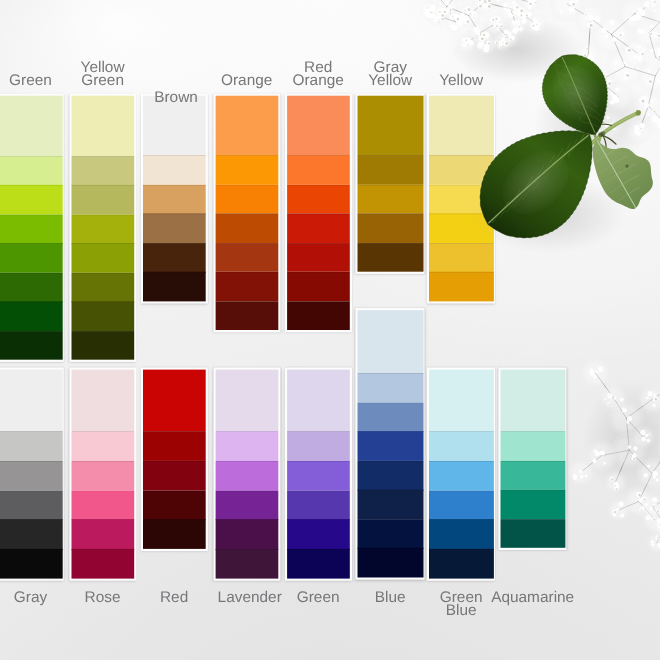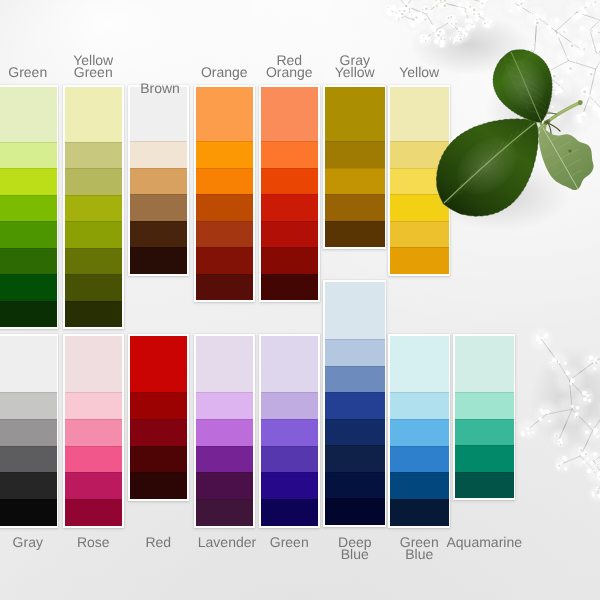--- a/index.html
+++ b/index.html
@@ -190,21 +190,20 @@
         <div class="sw" style="top: 0px; height: 57.45px; background: rgb(216, 229, 237);"></div>
         <div class="sw" style="top: 57px; height: 27.0214px; background: rgb(179, 200, 224); box-shadow: rgba(0, 0, 0, 0.13) 0px 0.7px 0px inset;"></div>
         <div class="sw" style="top: 83.5714px; height: 27.0214px; background: rgb(109, 140, 189); box-shadow: rgba(0, 0, 0, 0.13) 0px 0.7px 0px inset;"></div>
         <div class="sw" style="top: 110.143px; height: 27.0214px; background: rgb(36, 64, 148); box-shadow: rgba(0, 0, 0, 0.13) 0px 0.7px 0px inset;"></div>
         <div class="sw" style="top: 136.714px; height: 27.0214px; background: rgb(18, 44, 103); box-shadow: rgba(0, 0, 0, 0.13) 0px 0.7px 0px inset;"></div>
         <div class="sw" style="top: 163.286px; height: 27.0214px; background: rgb(15, 32, 73); box-shadow: rgba(0, 0, 0, 0.13) 0px 0.7px 0px inset;"></div>
         <div class="sw" style="top: 189.857px; height: 27.0214px; background: rgb(3, 18, 62); box-shadow: rgba(0, 0, 0, 0.13) 0px 0.7px 0px inset;"></div>
         <div class="sw" style="top: 216.429px; height: 27.0214px; background: rgb(2, 5, 44); box-shadow: rgba(0, 0, 0, 0.13) 0px 0.7px 0px inset;"></div>
       </div>
       <div class="lbl" style="left: 285px; width: 139.5px; top: 536px;">
-        <span>Deep</span>
         <span>Blue</span>
       </div>
       <div class="paper" style="left: 388.4px; top: 334.4px; width: 61.7px; height: 193.4px;"></div>
       <div class="swcol" style="left: 390px; top: 336px; width: 58.5px; height: 190px;">
         <div class="sw" style="top: 0px; height: 56.45px; background: rgb(214, 239, 240);"></div>
         <div class="sw" style="top: 56px; height: 27.25px; background: rgb(176, 224, 238); box-shadow: rgba(0, 0, 0, 0.13) 0px 0.7px 0px inset;"></div>
         <div class="sw" style="top: 82.8px; height: 27.25px; background: rgb(97, 182, 233); box-shadow: rgba(0, 0, 0, 0.13) 0px 0.7px 0px inset;"></div>
         <div class="sw" style="top: 109.6px; height: 27.25px; background: rgb(46, 127, 204); box-shadow: rgba(0, 0, 0, 0.13) 0px 0.7px 0px inset;"></div>
         <div class="sw" style="top: 136.4px; height: 27.25px; background: rgb(2, 71, 125); box-shadow: rgba(0, 0, 0, 0.13) 0px 0.7px 0px inset;"></div>
         <div class="sw" style="top: 163.2px; height: 27.25px; background: rgb(6, 26, 56); box-shadow: rgba(0, 0, 0, 0.13) 0px 0.7px 0px inset;"></div>

